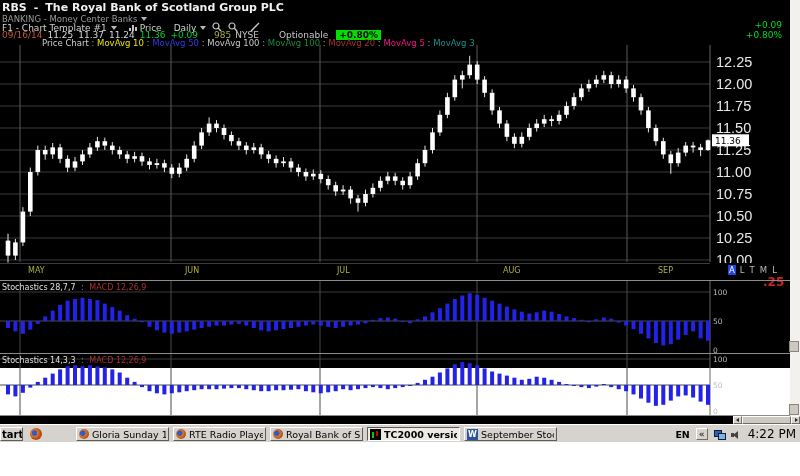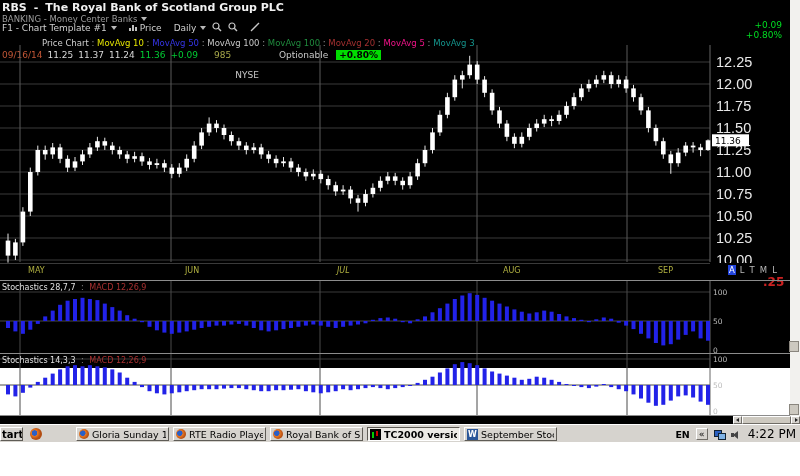--- a/index.html
+++ b/index.html
@@ -17,21 +17,21 @@
   .t-legend{top:38px;font-size:8.5px;color:#cfcfcf;padding-left:40px;}
   .caret{width:0;height:0;border-left:3px solid transparent;border-right:3px solid transparent;
          border-top:4px solid #b8b8b8;display:inline-block;margin-left:4px;}
   .bars-icon{display:inline-flex;align-items:flex-end;gap:1px;margin:0 3px 0 12px;}
   .bars-icon i{display:block;width:2px;background:#c0c0c0;}
   .tool-gap{width:12px;}
   .q-date{color:#c05535;}
   .q-green{color:#00cc33;margin-left:5px;}
   .q-num{margin-left:5px;}
   .q-vol{color:#a8a84a;margin-left:16px;}
-  .q-exch{color:#c8c8c8;margin-left:4px;margin-top:40px;}
+  .q-exch{color:#c8c8c8;margin-left:4px;}
   .q-opt{color:#c8c8c8;margin-left:20px;}
   .pct-badge{background:#00dd00;color:#000;font-weight:bold;padding:0 3px;margin-left:8px;font-size:9px;}
   .chg-stack{position:absolute;right:18px;top:20px;text-align:right;font-size:9px;color:#00dd22;line-height:10px;}
   #main-chart{position:absolute;left:0;top:45px;width:790px;height:218px;}
   .sep{position:absolute;left:0;height:1px;}
   #month-row{position:absolute;left:0;top:263px;width:790px;height:17px;}
   .month-label{position:absolute;top:3px;font-size:8px;color:#b0b040;}
   .scale-tools{position:absolute;top:265px;left:728px;display:flex;gap:3px;font-size:8.5px;color:#b8b8b8;}
   .scale-letter{padding:0 1px;cursor:default;}
   .scale-letter.active{background:#2244dd;color:#fff;}
@@ -385,21 +385,21 @@
           <text x="716" y="176.0" font-size="14.5" fill="#e8e8e8" font-family="Liberation Sans, sans-serif">10.50</text>
           <text x="716" y="198.0" font-size="14.5" fill="#e8e8e8" font-family="Liberation Sans, sans-serif">10.25</text>
           <text x="716" y="220.0" font-size="14.5" fill="#e8e8e8" font-family="Liberation Sans, sans-serif">10.00</text>
           <rect x="712" y="89.3" width="37" height="12" fill="#ffffff"></rect>
           <text x="715" y="98.8" font-size="9" fill="#000" font-family="DejaVu Sans, sans-serif">11.36</text>
         </svg></div>
 
     <div id="month-row">
         <span class="month-label" style="left: 28px;">MAY</span>
         <span class="month-label" style="left: 185px;">JUN</span>
-        <span class="month-label" style="left: 337px; font-style: italic;">JUL</span>
+        <span class="month-label" style="left: 337px;">JUL</span>
         <span class="month-label" style="left: 503px;">AUG</span>
         <span class="month-label" style="left: 658px;">SEP</span>
       </div>
 
     <div class="scale-tools" id="scale-tools">
         <span class="scale-letter active">A</span>
         <span class="scale-letter">L</span>
         <span class="scale-letter">T</span>
         <span class="scale-letter">M</span>
         <span class="scale-letter">L</span>

